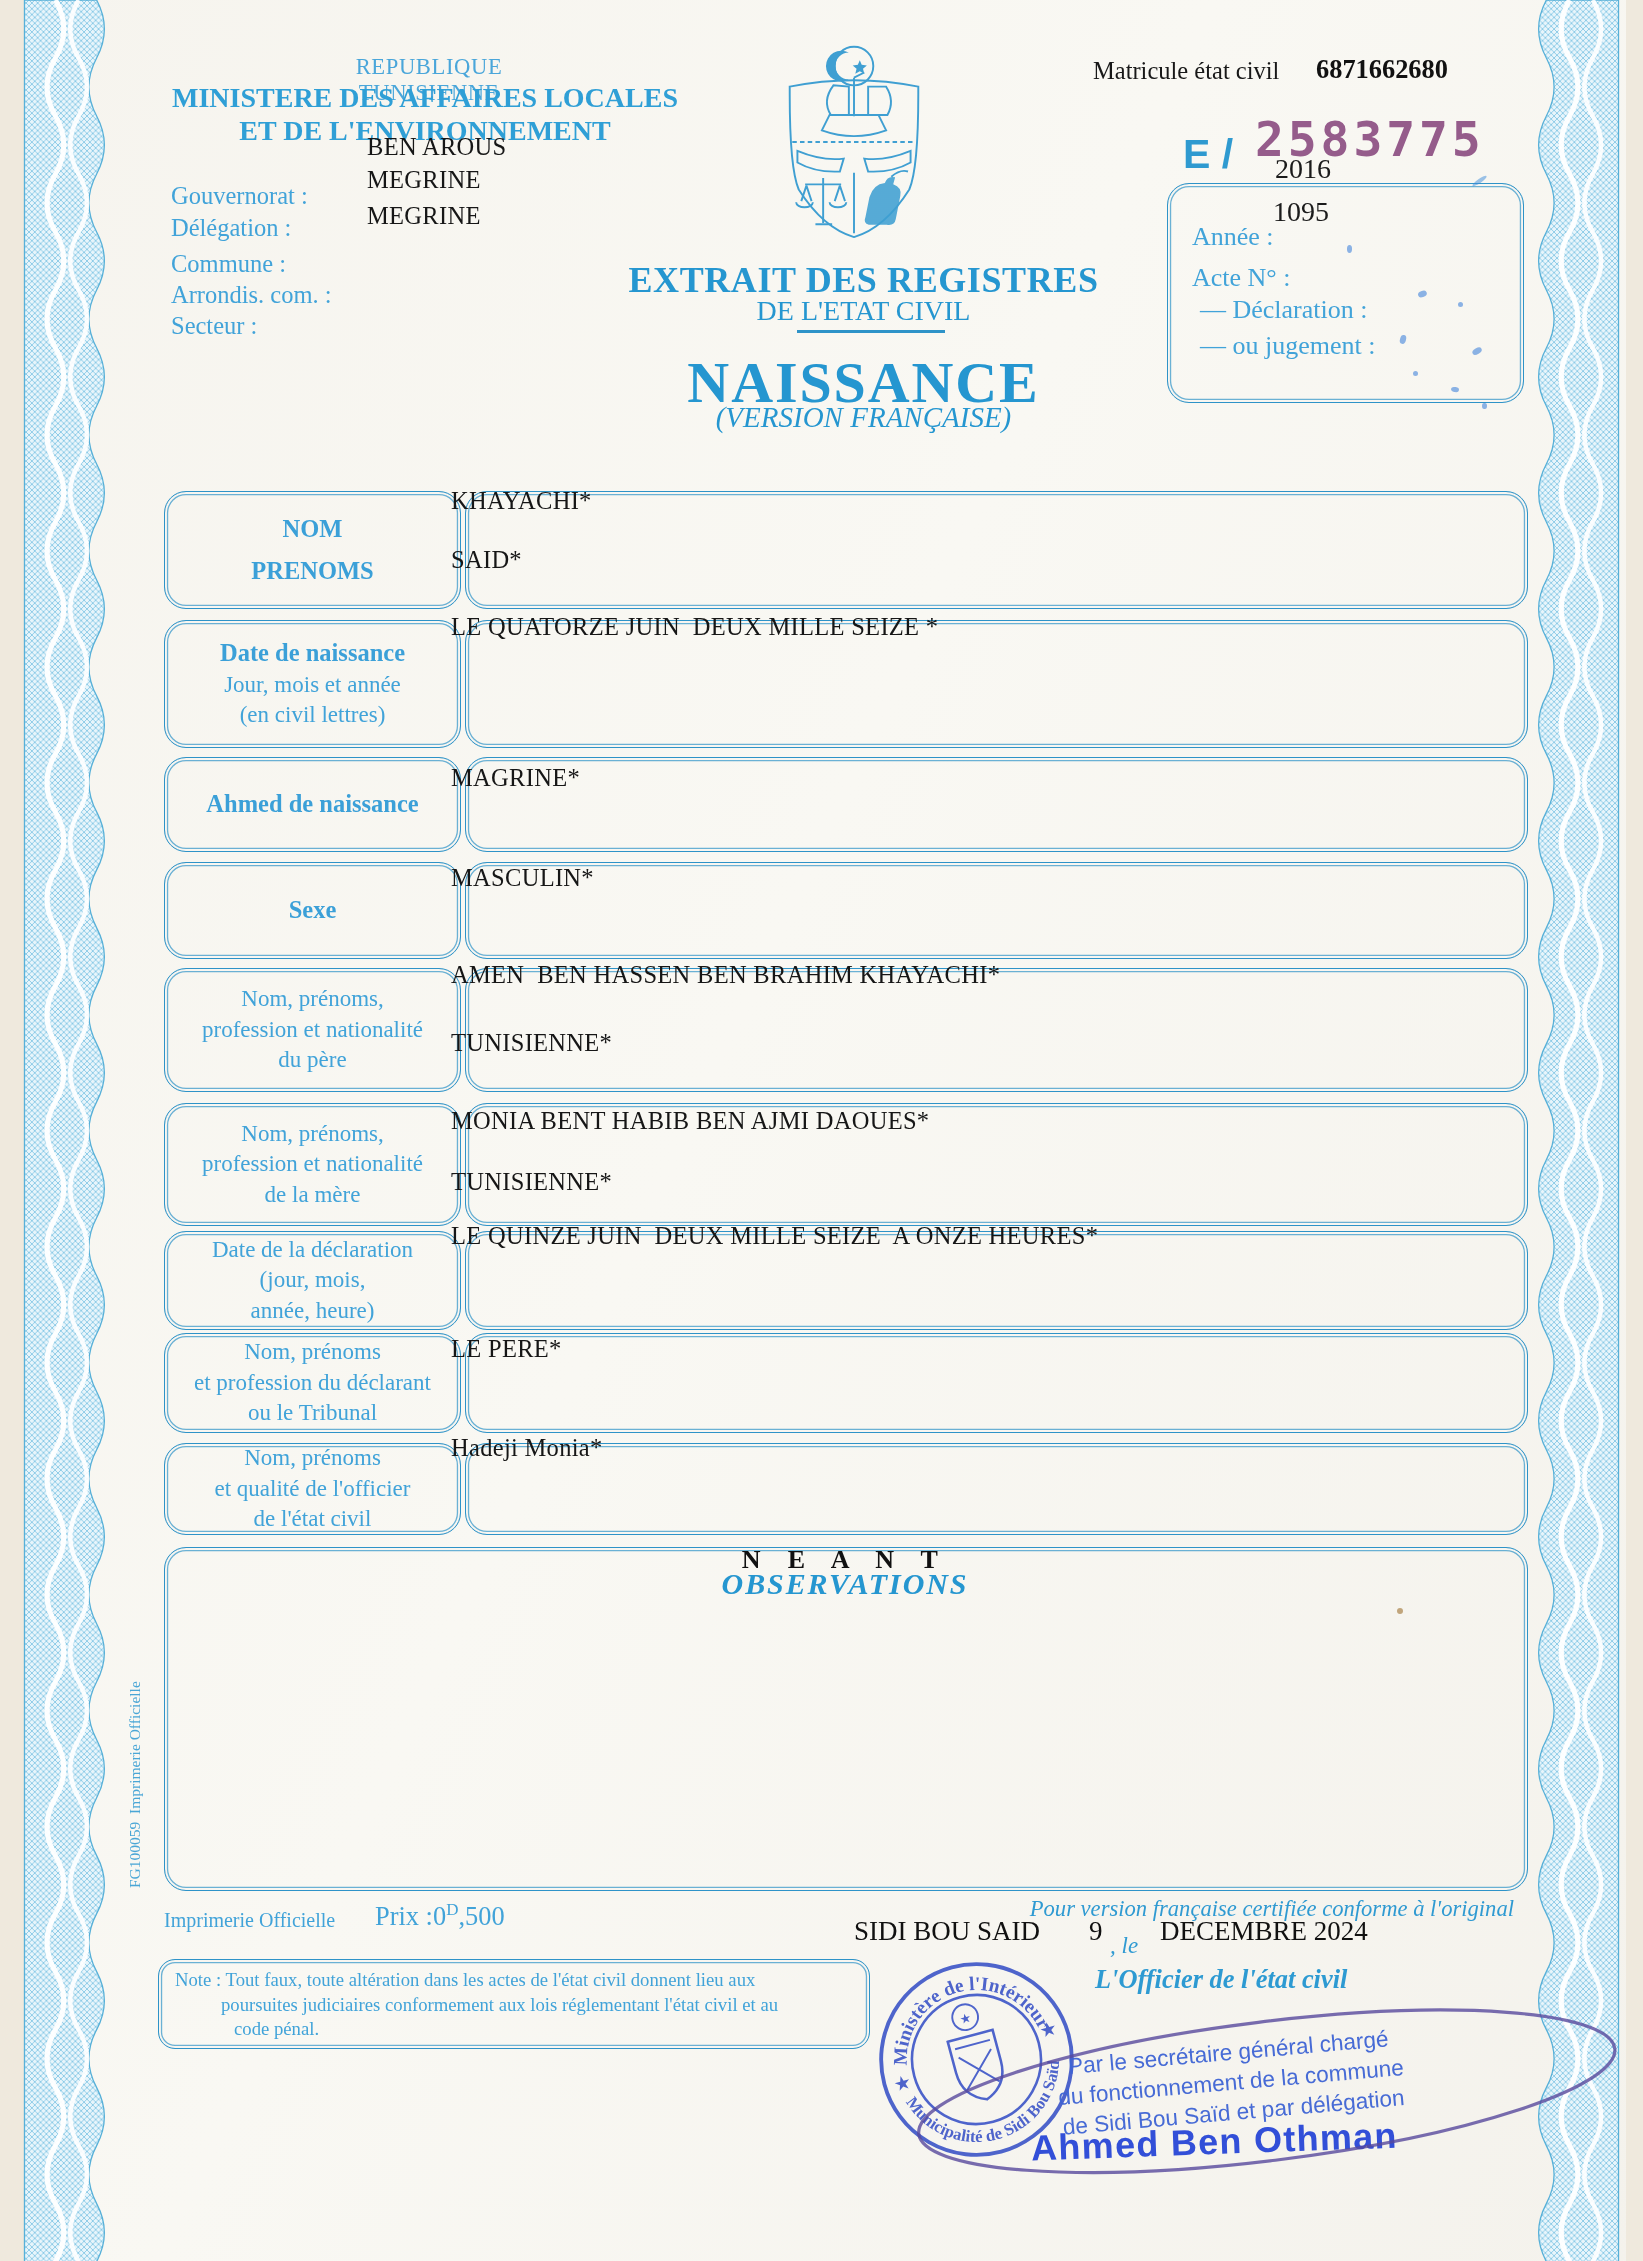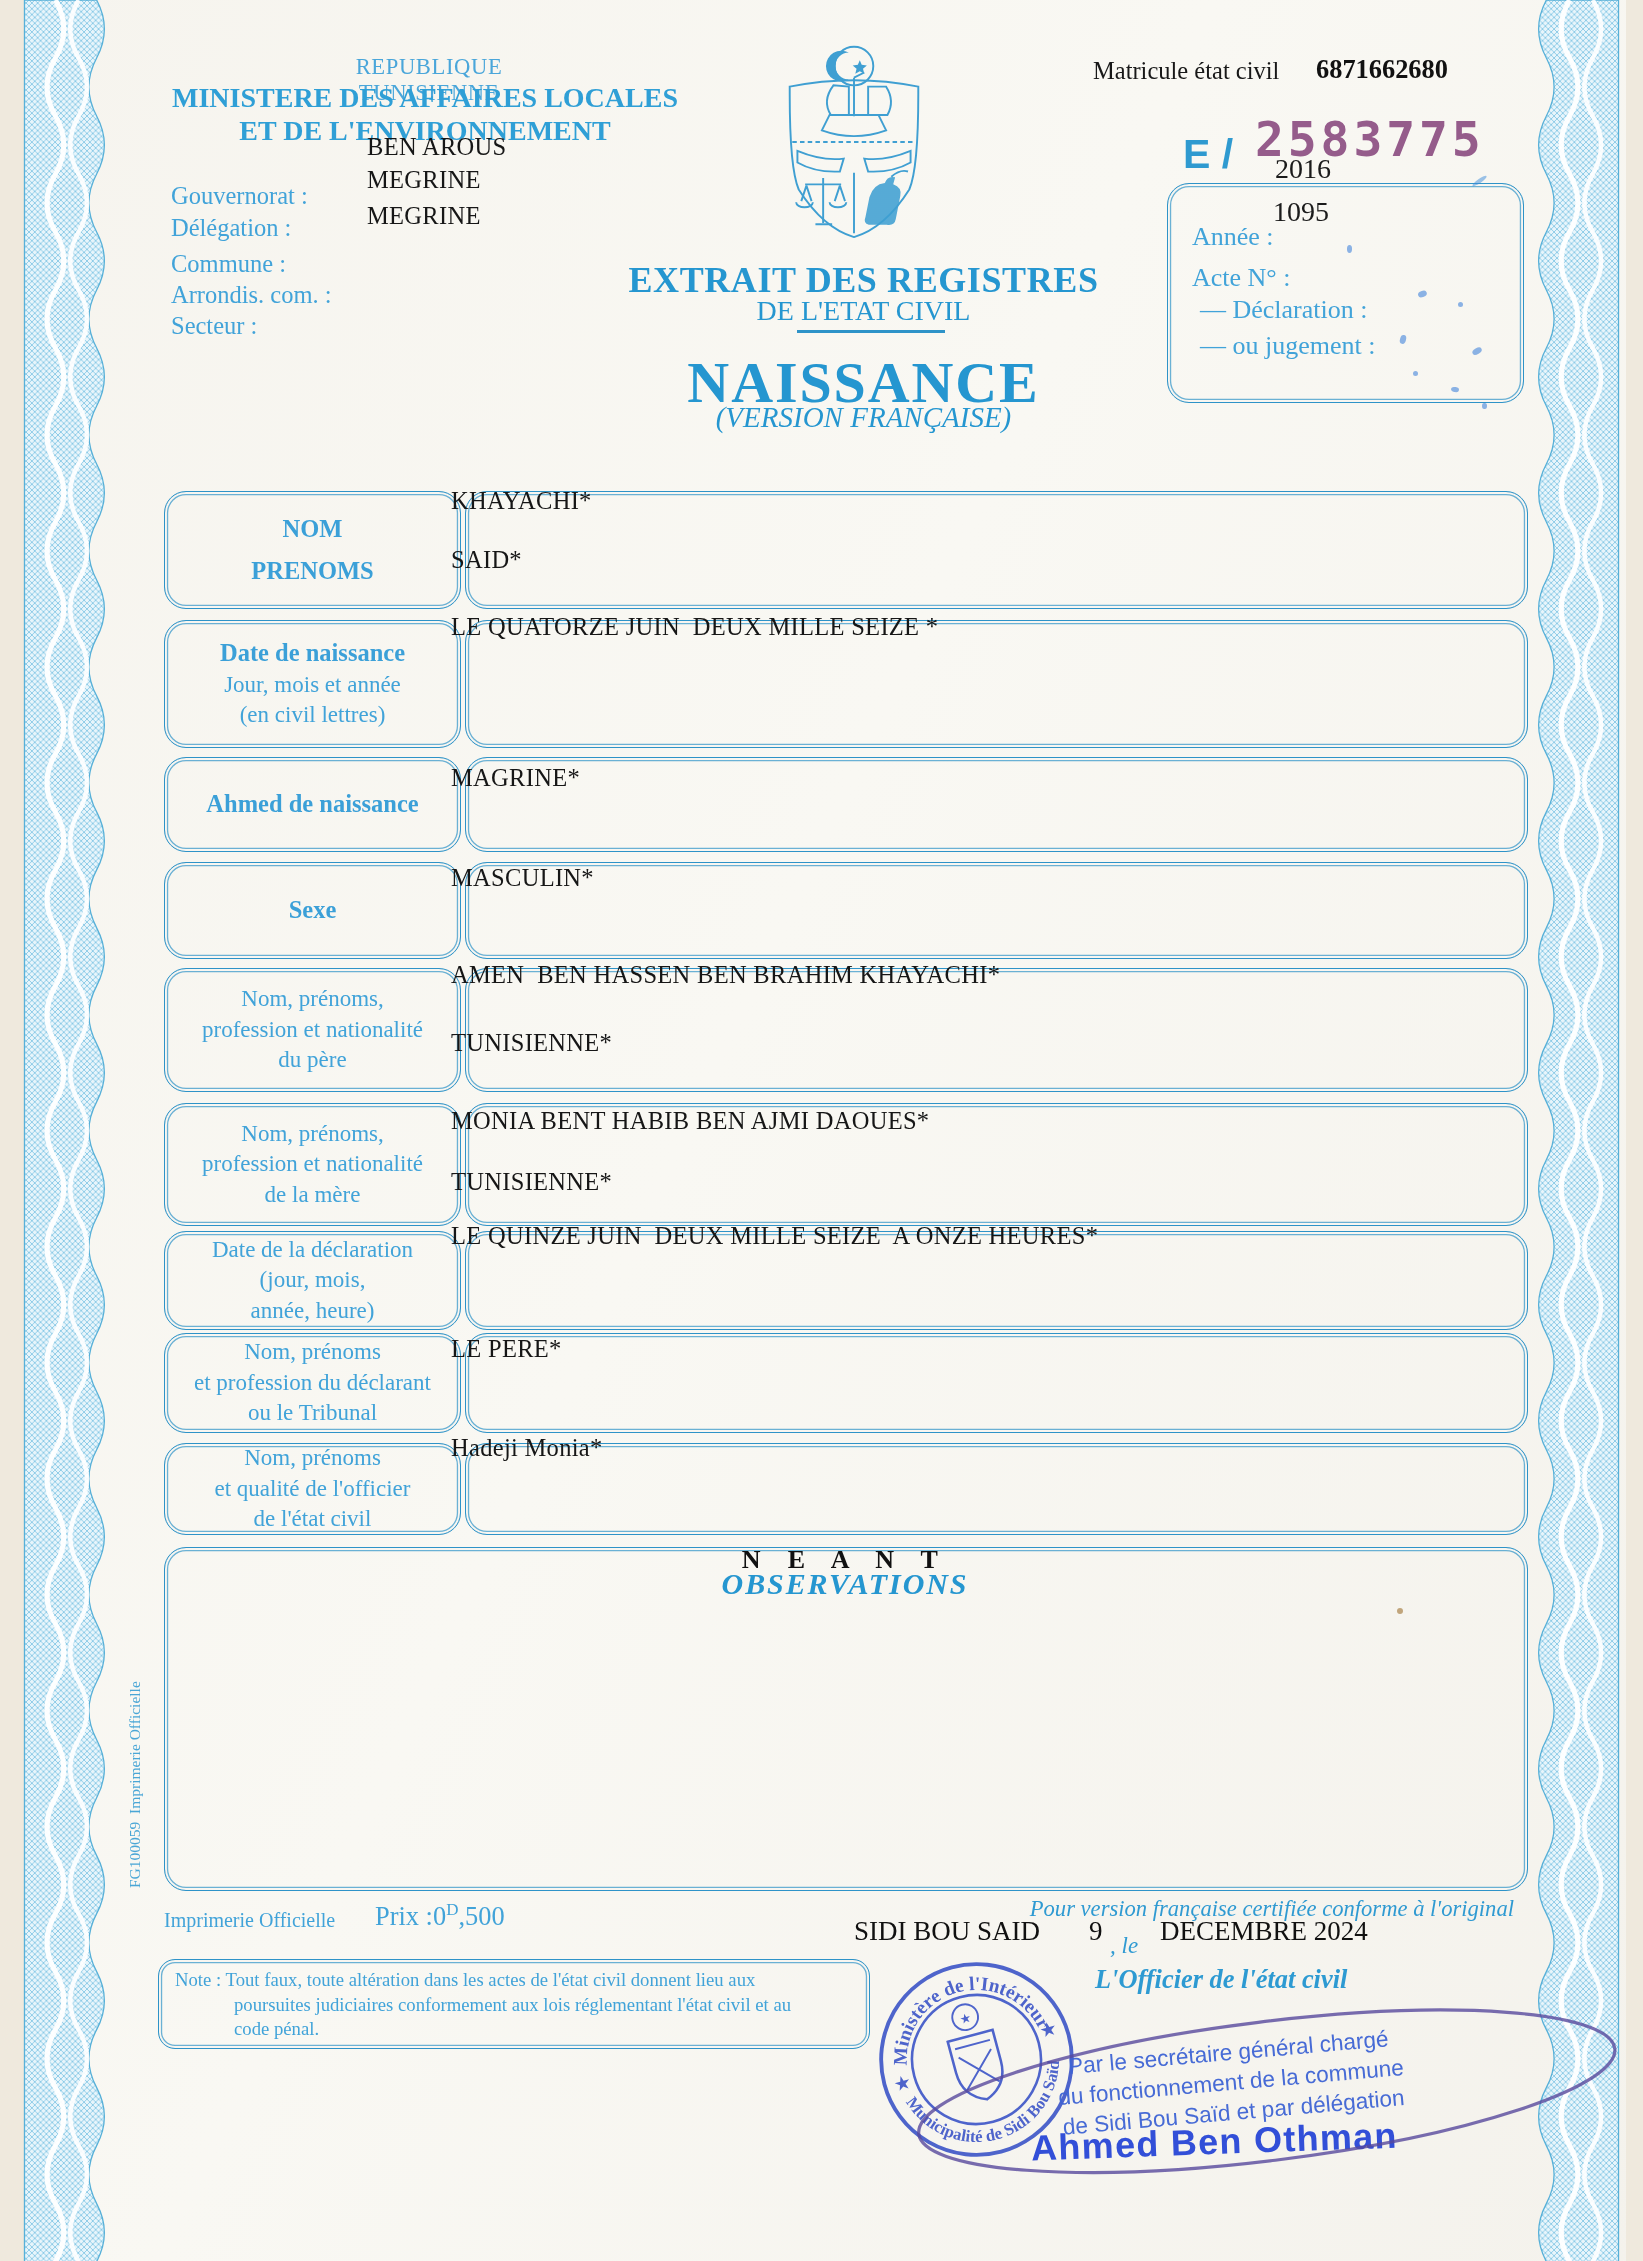--- a/index.html
+++ b/index.html
@@ -190,21 +190,21 @@
   <div class="abs" style="left:854px;top:1916px;font-size:27px;color:#111;">SIDI BOU SAID</div>
   <div class="abs" style="left:1089px;top:1916px;font-size:27px;color:#111;">9</div>
   <div class="abs" style="left:1110px;top:1933px;font-size:23px;font-style:italic;color:#2f9ad2;">, le</div>
   <div class="abs" style="left:1160px;top:1916px;font-size:27px;color:#111;">DECEMBRE 2024</div>
 
   <div class="abs" style="left:1095px;top:1964px;font-size:26.4px;font-weight:bold;font-style:italic;color:#2d9ad2;">L'Officier de l'état civil</div>
 
   <div class="bx" style="left:158px;top:1959px;width:710px;height:88px;border-radius:17px;"></div>
   <div class="abs lbl" style="left:175px;top:1968px;width:680px;font-size:18.7px;line-height:24.5px;">
     <div>Note : Tout faux, toute altération dans les actes de l'état civil donnent lieu aux</div>
-    <div style="margin-left:59px;">poursuites judiciaires conformement aux lois réglementant l'état civil et au</div>
+    <div style="margin-left:46px;">poursuites judiciaires conformement aux lois réglementant l'état civil et au</div>
     <div style="margin-left:59px;">code pénal.</div>
   </div>
 
   <svg class="abs" style="left:876px;top:1959px;opacity:.9;" width="201" height="201" viewBox="0 0 312 312">
     <defs>
       <path id="arcTop" d="M 48 156 A 108 108 0 1 1 264 156"></path>
       <path id="arcBot" d="M 28 156 A 128 128 0 0 0 284 156"></path>
     </defs>
     <g transform="rotate(-15 156 156)" stroke="#3c55c8" fill="none">
       <circle cx="156" cy="156" r="148" stroke-width="6"></circle>

